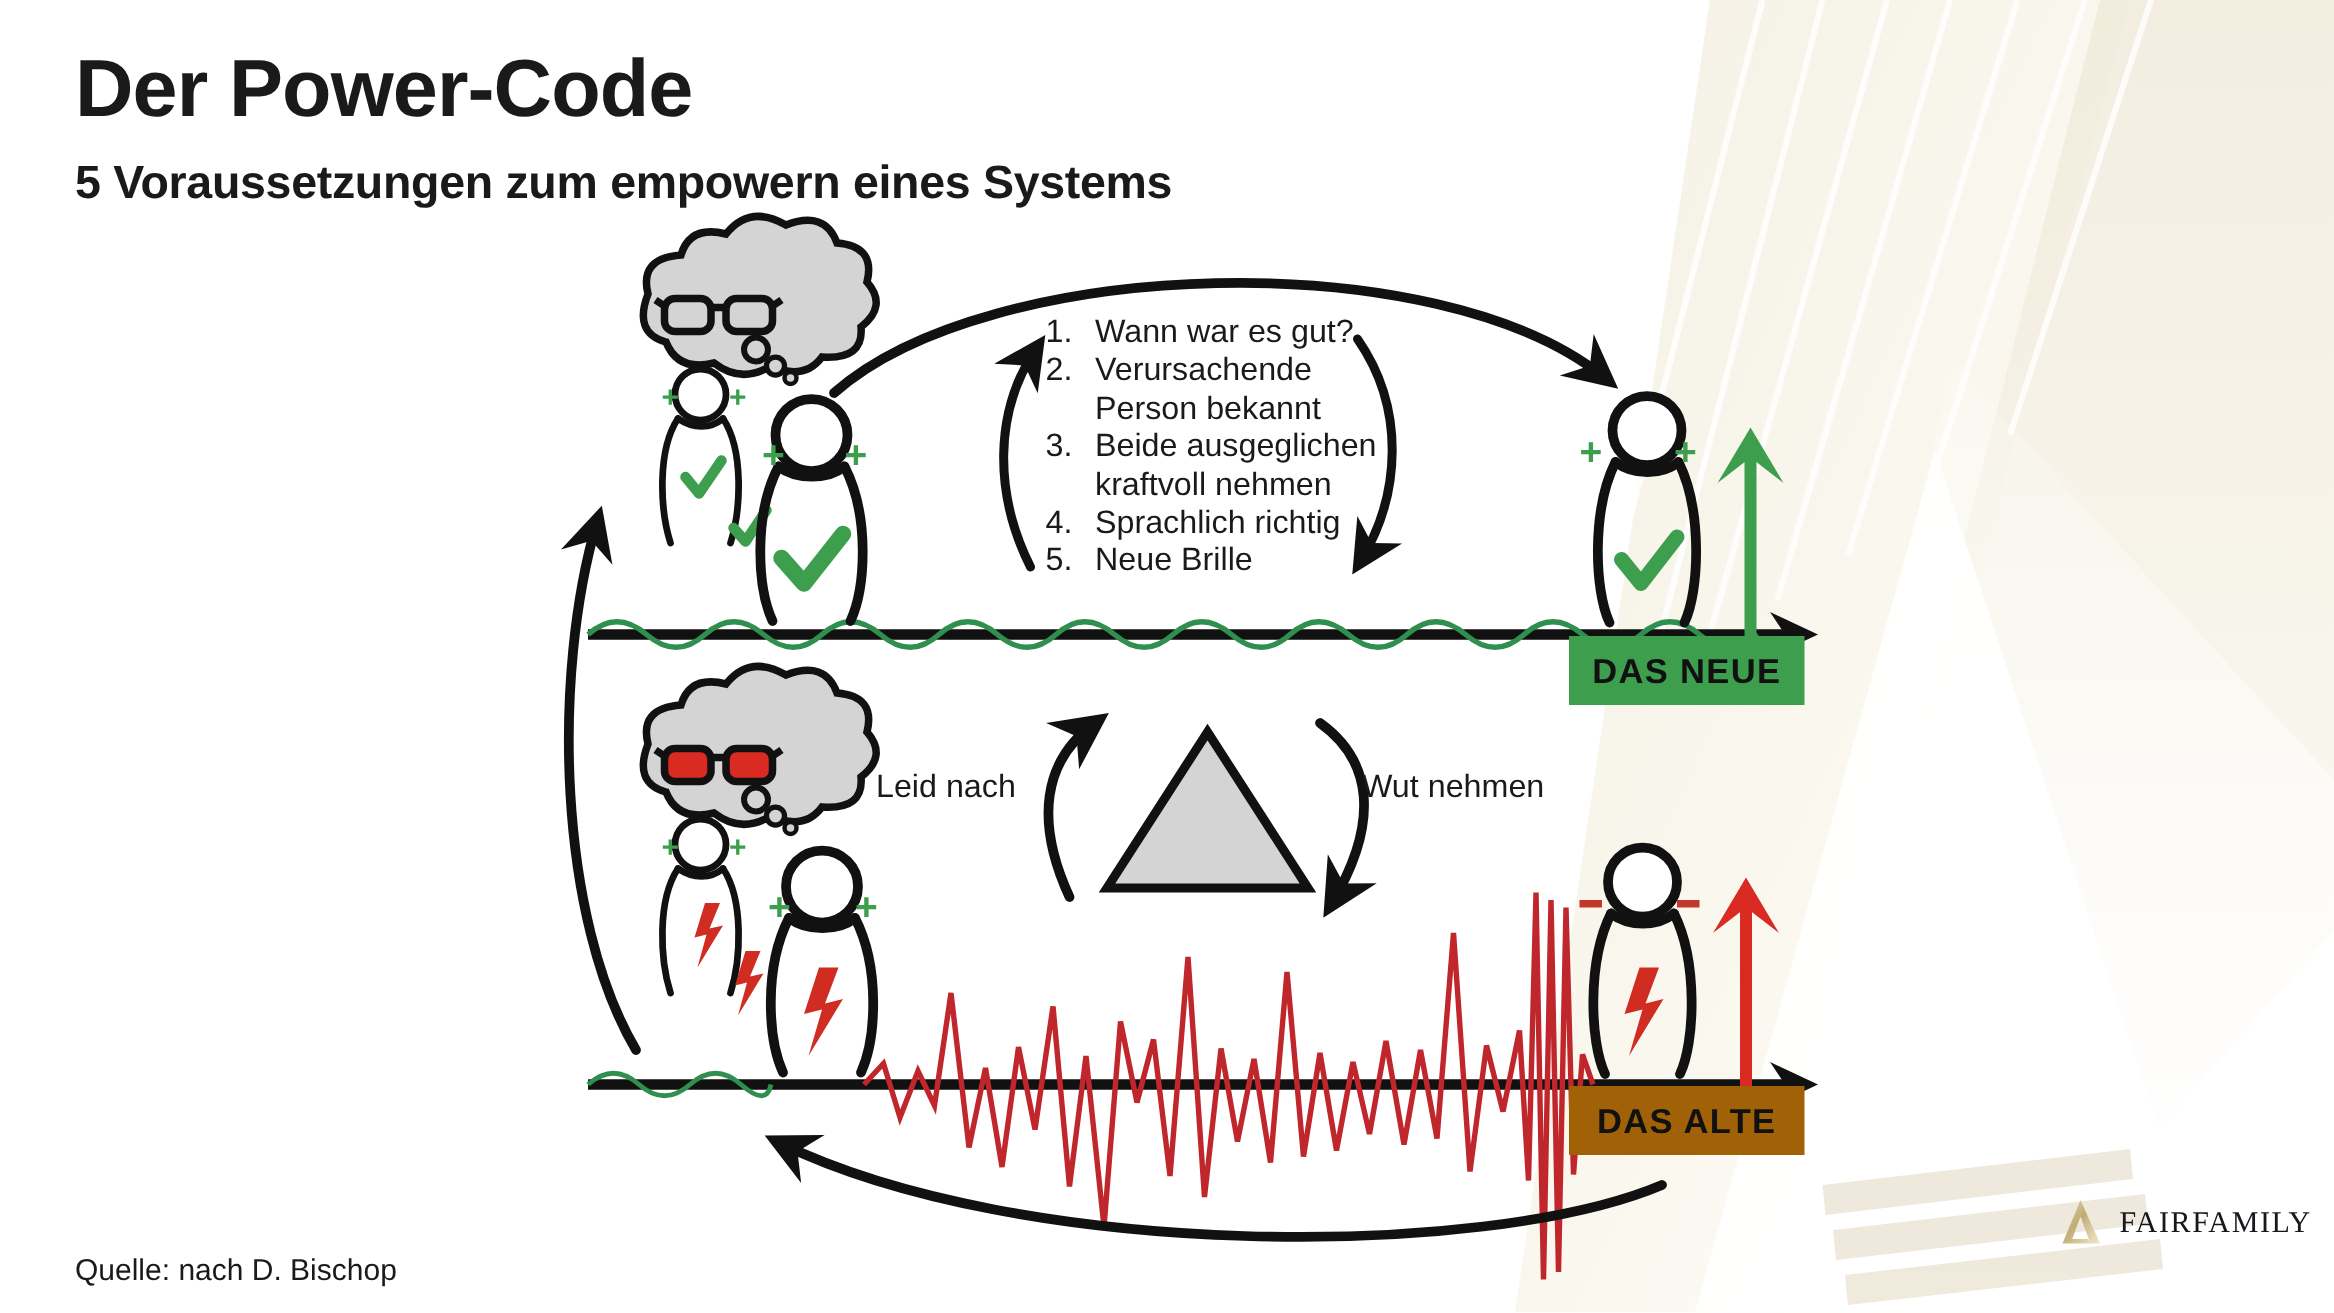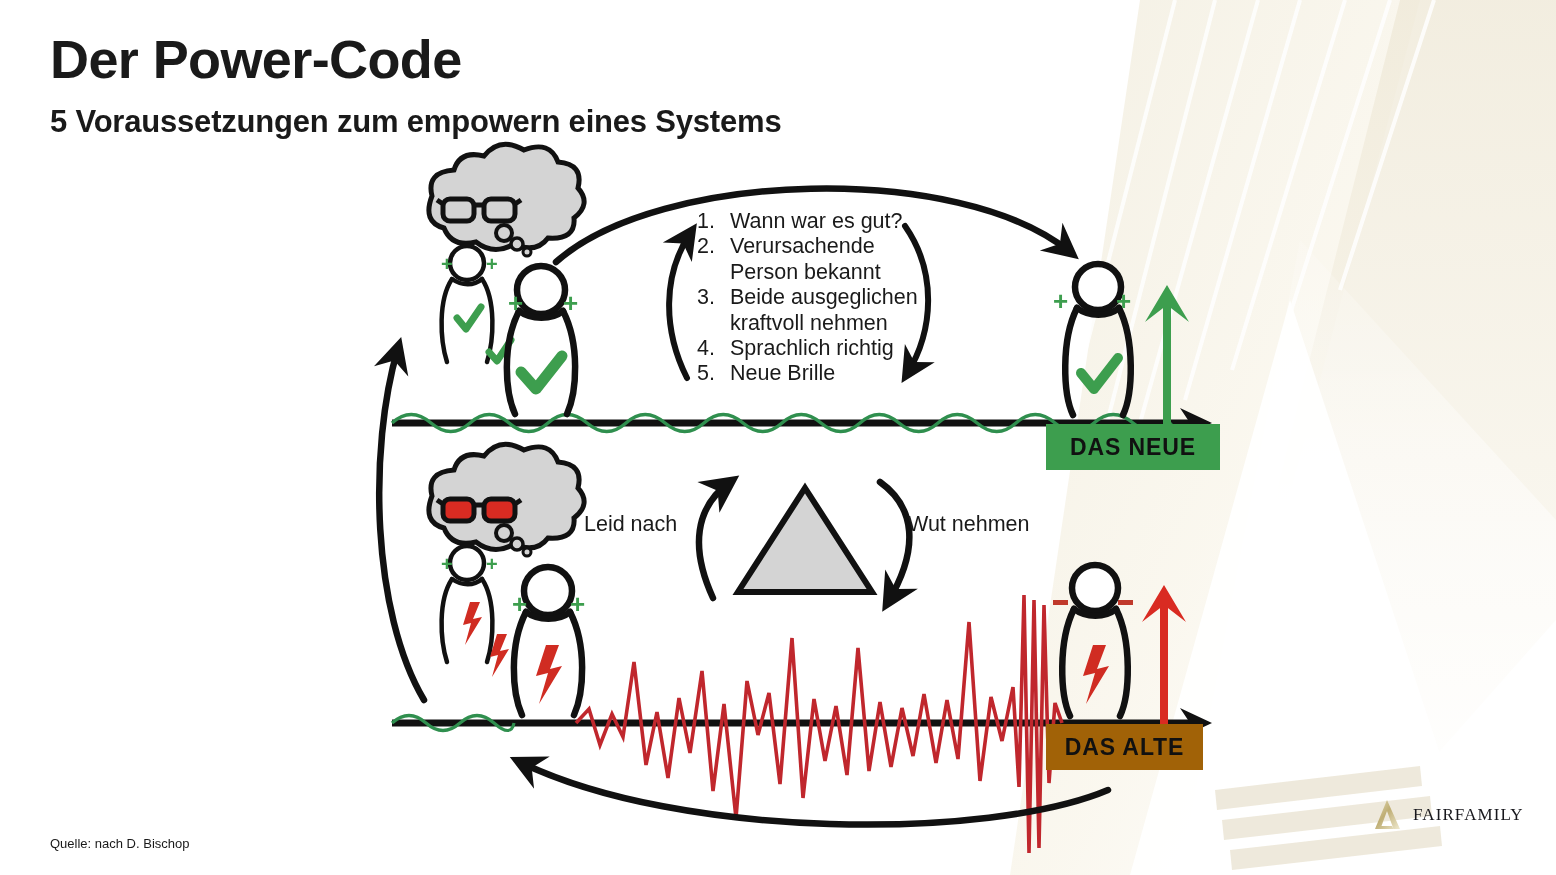--- a/index.html
+++ b/index.html
@@ -90,49 +90,49 @@
     display: flex;
     align-items: center;
     justify-content: center;
     font-size: 23px;
     font-weight: 700;
     letter-spacing: 0.9px;
     color: #111111;
   }
   #banner-neue {
     left: 1046px; top: 424px;
-    width: 174px; height: 46px;
+    width: 157px; height: 46px;
     background: #3d9e4e;
   }
   #banner-alte {
     left: 1046px; top: 724px;
     width: 157px; height: 46px;
     background: #a16207;
   }
 
   .source {
     position: absolute;
     left: 50px;
     top: 836px;
-    font-size: 13px;
+    font-size: 20px;
     color: #1a1a1a;
     white-space: nowrap;
   }
 
   #logo {
     position: absolute;
     left: 1372px;
     top: 798px;
     display: flex;
     align-items: center;
     gap: 9px;
   }
   #logo-text {
     font-family: "Liberation Serif", serif;
-    font-size: 17px;
+    font-size: 20px;
     letter-spacing: 1.1px;
     color: #17171c;
   }
 </style>
 </head>
 <body>
 
 <div id="slide">
 
   <svg id="bg-layer" viewBox="0 0 1556 875" width="1556" height="875">

